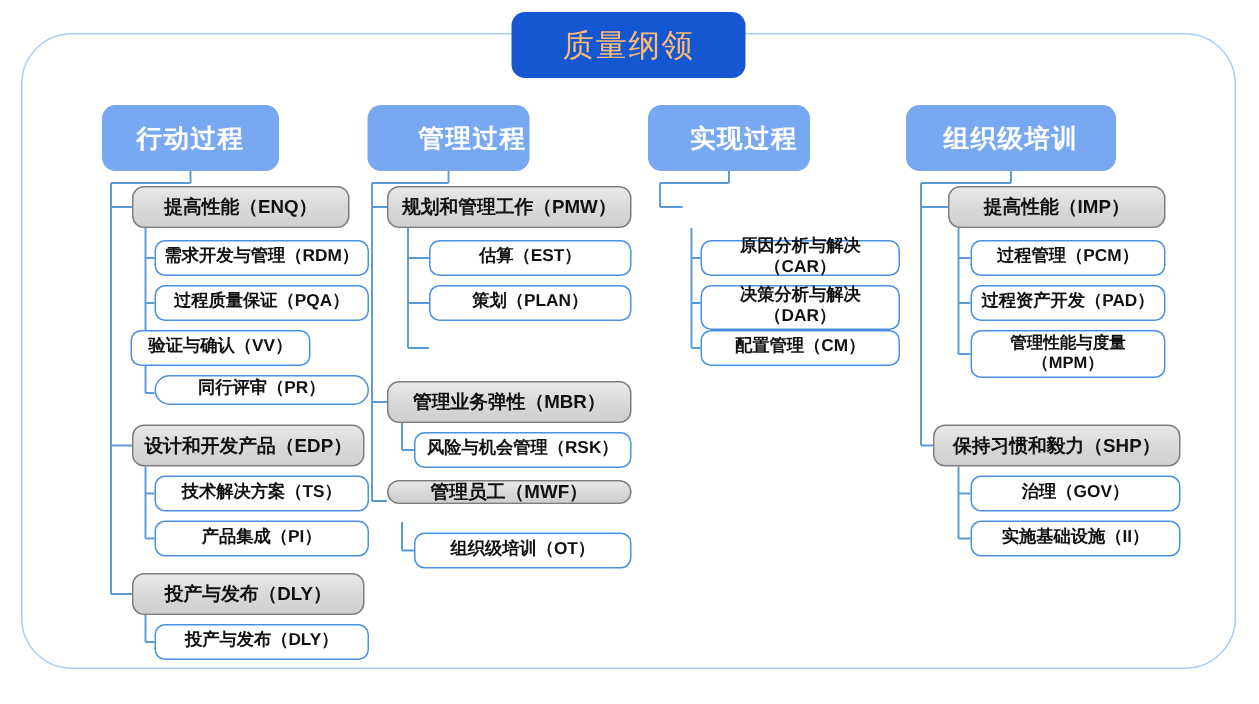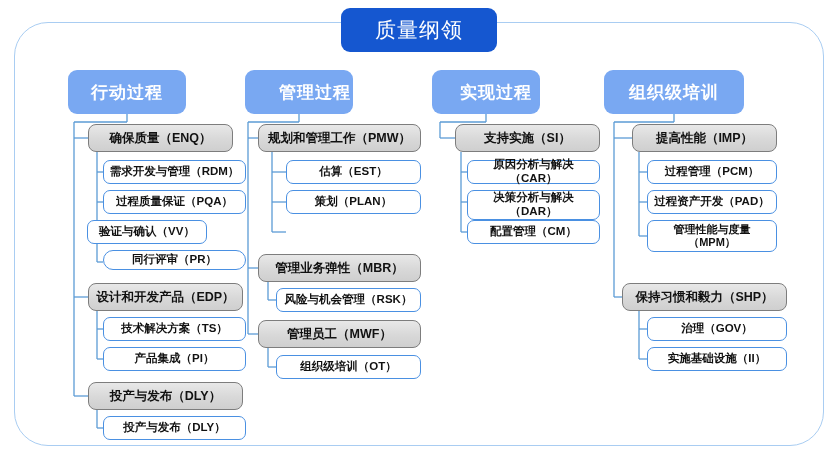--- a/index.html
+++ b/index.html
@@ -35,21 +35,21 @@
     position: absolute;
     left: 341px;
     top: 8px;
     width: 156px;
     height: 44px;
     background: #1557d0;
     border-radius: 9px;
     display: flex;
     align-items: center;
     justify-content: center;
-    color: #ffffff;
+    color: #fdba74;
     font-size: 21px;
     font-weight: 400;
     letter-spacing: 1px;
     box-sizing: border-box;
   }
 
   
   .col-header {
     position: absolute;
     height: 44px;
@@ -168,44 +168,43 @@
       <line x1="639" y1="359" x2="647" y2="359" stroke="#5b9bd5" stroke-width="1.3"></line>
     </svg>
 
   <div class="title-box">质量纲领</div>
 
   <div class="col-header" style="left:68px;  top:70px; width:118px;">行动过程</div>
   <div class="col-header" style="left:245px; top:70px; width:108px;padding-left:32px;">管理过程</div>
   <div class="col-header" style="left:432px; top:70px; width:108px;padding-left:20px;">实现过程</div>
   <div class="col-header" style="left:604px; top:70px; width:140px;">组织级培训</div>
 
-  <div class="cat-box" style="left:88px; top:124px; width:145px; height:28px;">确保质量（ENQ）</div>
+  <div class="cat-box" style="left:88px; top:124px; width:145px; height:28px;">提高性能（ENQ）</div>
   <div class="leaf-box" style="left:103px; top:160px; width:143px; height:24px;">需求开发与管理（RDM）</div>
   <div class="leaf-box" style="left:103px; top:190px; width:143px; height:24px;">过程质量保证（PQA）</div>
   <div class="leaf-box" style="left:87px; top:220px; width:120px; height:24px;">验证与确认（VV）</div>
   <div class="leaf-box" style="left:103px; top:250px; width:143px; height:20px;border-radius:10px;">同行评审（PR）</div>
 
   <div class="cat-box" style="left:88px; top:283px; width:155px; height:28px;">设计和开发产品（EDP）</div>
   <div class="leaf-box" style="left:103px; top:317px; width:143px; height:24px;">技术解决方案（TS）</div>
   <div class="leaf-box" style="left:103px; top:347px; width:143px; height:24px;">产品集成（PI）</div>
 
   <div class="cat-box" style="left:88px; top:382px; width:155px; height:28px;">投产与发布（DLY）</div>
   <div class="leaf-box" style="left:103px; top:416px; width:143px; height:24px;">投产与发布（DLY）</div>
 
   <div class="cat-box" style="left:258px; top:124px; width:163px; height:28px;">规划和管理工作（PMW）</div>
   <div class="leaf-box" style="left:286px; top:160px; width:135px; height:24px;">估算（EST）</div>
   <div class="leaf-box" style="left:286px; top:190px; width:135px; height:24px;">策划（PLAN）</div>
 
   <div class="cat-box" style="left:258px; top:254px; width:163px; height:28px;">管理业务弹性（MBR）</div>
   <div class="leaf-box" style="left:276px; top:288px; width:145px; height:24px;">风险与机会管理（RSK）</div>
 
-  <div class="cat-box" style="left:258px; top:320px; width:163px; height:28px;">管理员工（MWF）</div>
+  <div class="cat-box" style="left:258px; top:320px; width:163px; height:16px;">管理员工（MWF）</div>
   <div class="leaf-box" style="left:276px; top:355px; width:145px; height:24px;">组织级培训（OT）</div>
 
-  <div class="cat-box" style="left:455px; top:124px; width:145px; height:28px;">支持实施（SI）</div>
   <div class="leaf-box" style="left:467px; top:160px; width:133px; height:24px;">原因分析与解决（CAR）</div>
   <div class="leaf-box" style="left:467px; top:190px; width:133px; height:30px;">决策分析与解决（DAR）</div>
   <div class="leaf-box" style="left:467px; top:220px; width:133px; height:24px;">配置管理（CM）</div>
 
   <div class="cat-box" style="left:632px; top:124px; width:145px; height:28px;">提高性能（IMP）</div>
   <div class="leaf-box" style="left:647px; top:160px; width:130px; height:24px;">过程管理（PCM）</div>
   <div class="leaf-box" style="left:647px; top:190px; width:130px; height:24px;">过程资产开发（PAD）</div>
   <div class="leaf-box" style="left:647px; top:220px; width:130px; height:32px; font-size:11px;">管理性能与度量<br>（MPM）</div>
 
   <div class="cat-box" style="left:622px; top:283px; width:165px; height:28px;">保持习惯和毅力（SHP）</div>

